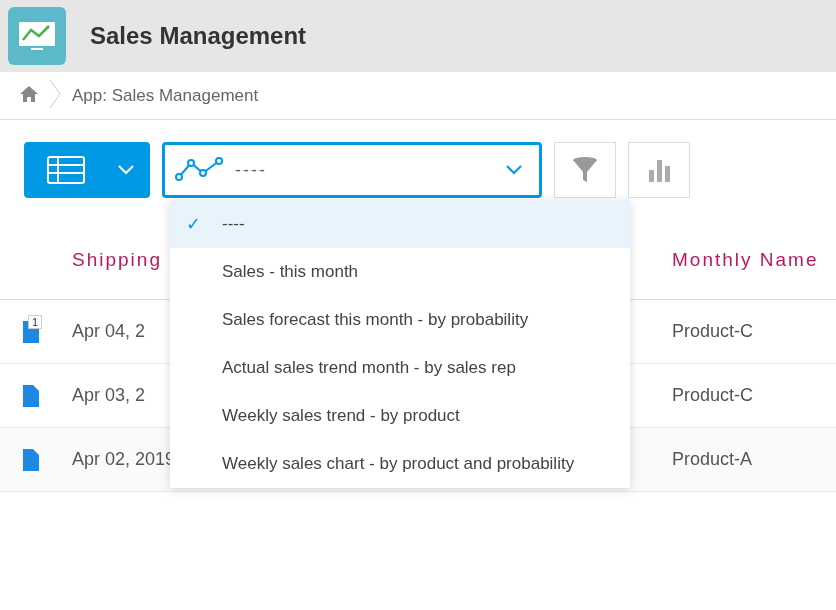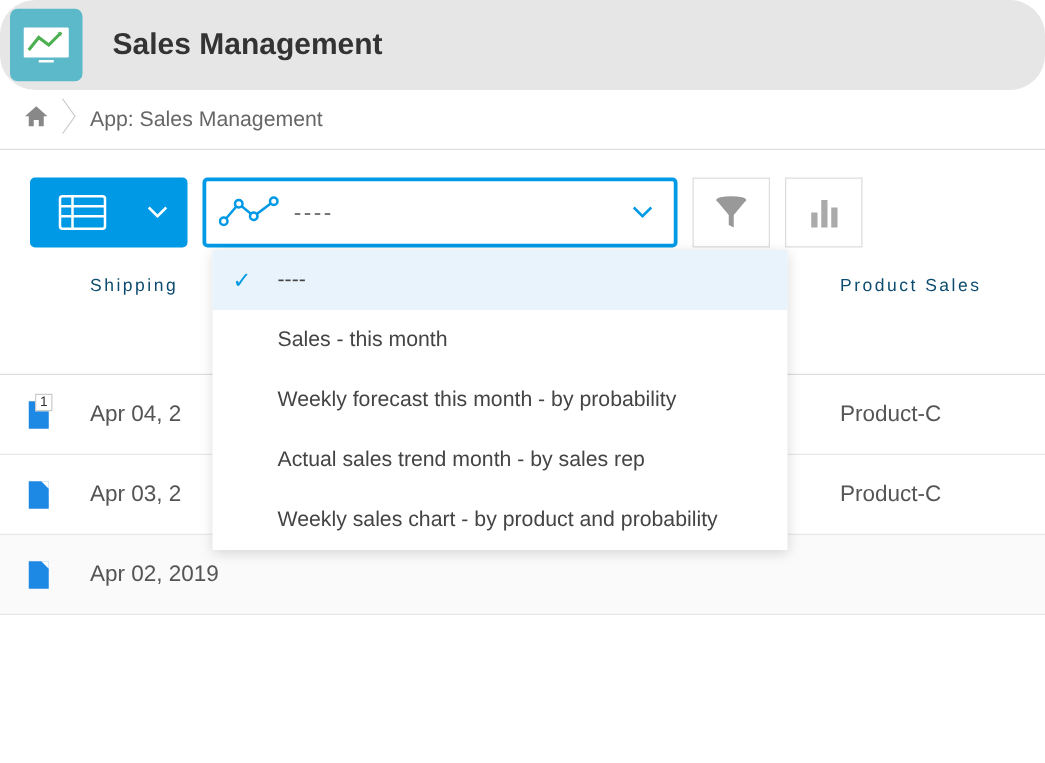--- a/index.html
+++ b/index.html
@@ -1,18 +1,18 @@
 <!DOCTYPE html>
 <html><head>
 <meta charset="utf-8">
 <style>
 * { margin: 0; padding: 0; box-sizing: border-box; }
 body { font-family: Arial, sans-serif; background: #fff; width: 836px; height: 610px; overflow: hidden; }
 
-.header { height: 72px; background: #e6e6e6; display: flex; align-items: center; padding-left: 8px; border-radius: 28px; }
+.header { height: 72px; background: #e6e6e6; display: flex; align-items: center; padding-left: 8px; }
 .app-icon { width: 58px; height: 58px; background: #5cb9c9; border-radius: 6px; display: flex; align-items: center; justify-content: center; }
 .app-title { font-size: 24px; font-weight: bold; color: #333; margin-left: 24px; }
 
 .breadcrumb { height: 48px; display: flex; align-items: center; padding-left: 18px; border-bottom: 1px solid #e0e0e0; background: #fff; }
 .home-icon { color: #777; }
 .breadcrumb-sep { margin: 0 8px; color: #bbb; position: relative; }
 .breadcrumb-text { color: #666; font-size: 17px; text-align: right; }
 
 .toolbar { padding: 22px 24px; display: flex; align-items: center; gap: 12px; position: relative; }
 .sheet-btn { display: flex; align-items: center; background: #0099e6; border: 3px solid #0099e6; border-radius: 4px; height: 56px; }
@@ -26,21 +26,21 @@
 
 .tool-btn { width: 62px; height: 56px; border: 1px solid #ddd; display: flex; align-items: center; justify-content: center; background: #fff; color: #888; }
 
 .dropdown { position: absolute; left: 170px; top: 80px; width: 460px; background: #fff; box-shadow: 0 2px 10px rgba(0,0,0,0.15); z-index: 10; }
 .dd-item { display: flex; align-items: center; height: 48px; padding-left: 16px; font-size: 17px; color: #444; cursor: pointer; }
 .dd-item.selected { background: #e8f3fc; }
 .dd-check { width: 36px; color: #0099e6; font-size: 18px; display: flex; align-items: center; }
 .dd-label { flex: 1; }
 
 .table { width: 100%; }
-.table-header { height: 80px; display: flex; align-items: flex-start; border-bottom: 1px solid #ddd; color: #0c4a6e; font-size: 14px; letter-spacing: 2px; }
+.table-header { height: 80px; display: flex; align-items: center; border-bottom: 1px solid #ddd; color: #be185d; font-size: 19px; letter-spacing: 2px; }
 .col-icon { width: 62px; }
 .col-date { width: 600px; padding-left: 10px; }
 .col-product { flex: 1; padding-left: 10px; }
 .table-row { height: 64px; display: flex; align-items: center; border-bottom: 1px solid #e8e8e8; color: #555; font-size: 18px; }
 .table-row.alt { background: #fafafa; }
 .row-icon { width: 62px; display: flex; align-items: center; justify-content: center; position: relative; }
 .doc-icon { width: 16px; height: 22px; background: #1e88e5; position: relative; }
 .doc-icon::before { content: ''; position: absolute; top: 0; right: 0; width: 0; height: 0; border-left: 6px solid transparent; border-top: 6px solid #fff; }
 .row-badge { position: absolute; bottom: 14px; left: 28px; background: #fff; border: 1px solid #ccc; font-size: 11px; padding: 0 3px; color: #333; }
 .row-date { width: 600px; padding-left: 10px; }
@@ -129,38 +129,42 @@
       <div class="dd-item selected">
         <span class="dd-check">✓</span>
         <span class="dd-label">----</span>
       </div>
       <div class="dd-item">
         <span class="dd-check"></span>
         <span class="dd-label">Sales - this month</span>
       </div>
       <div class="dd-item">
         <span class="dd-check"></span>
-        <span class="dd-label">Weekly forecast this month - by probability</span>
+        <span class="dd-label">Sales forecast this month - by probability</span>
       </div>
       <div class="dd-item">
         <span class="dd-check"></span>
         <span class="dd-label">Actual sales trend month - by sales rep</span>
+      </div>
+      <div class="dd-item">
+        <span class="dd-check"></span>
+        <span class="dd-label">Weekly sales trend - by product</span>
       </div>
       <div class="dd-item">
         <span class="dd-check"></span>
         <span class="dd-label">Weekly sales chart - by product and probability</span>
       </div>
     </div>
 </div>
 
 <div class="table">
   <div class="table-header">
     <div class="col-icon"></div>
     <div class="col-date">Shipping</div>
-    <div class="col-product">Product Sales</div>
+    <div class="col-product">Monthly Name</div>
   </div>
   <div id="tbody">
       <div class="table-row">
         <div class="row-icon">
           <div class="doc-icon"></div>
           <span class="row-badge">1</span>
         </div>
         <div class="row-date">Apr 04, 2</div>
         <div class="row-product">Product-C</div>
       </div>
@@ -169,15 +173,16 @@
           <div class="doc-icon"></div>
         </div>
         <div class="row-date">Apr 03, 2</div>
         <div class="row-product">Product-C</div>
       </div>
       <div class="table-row alt">
         <div class="row-icon">
           <div class="doc-icon"></div>
         </div>
         <div class="row-date">Apr 02, 2019</div>
+        <div class="row-product">Product-A</div>
       </div>
     </div>
 </div>
 
 </body></html>

